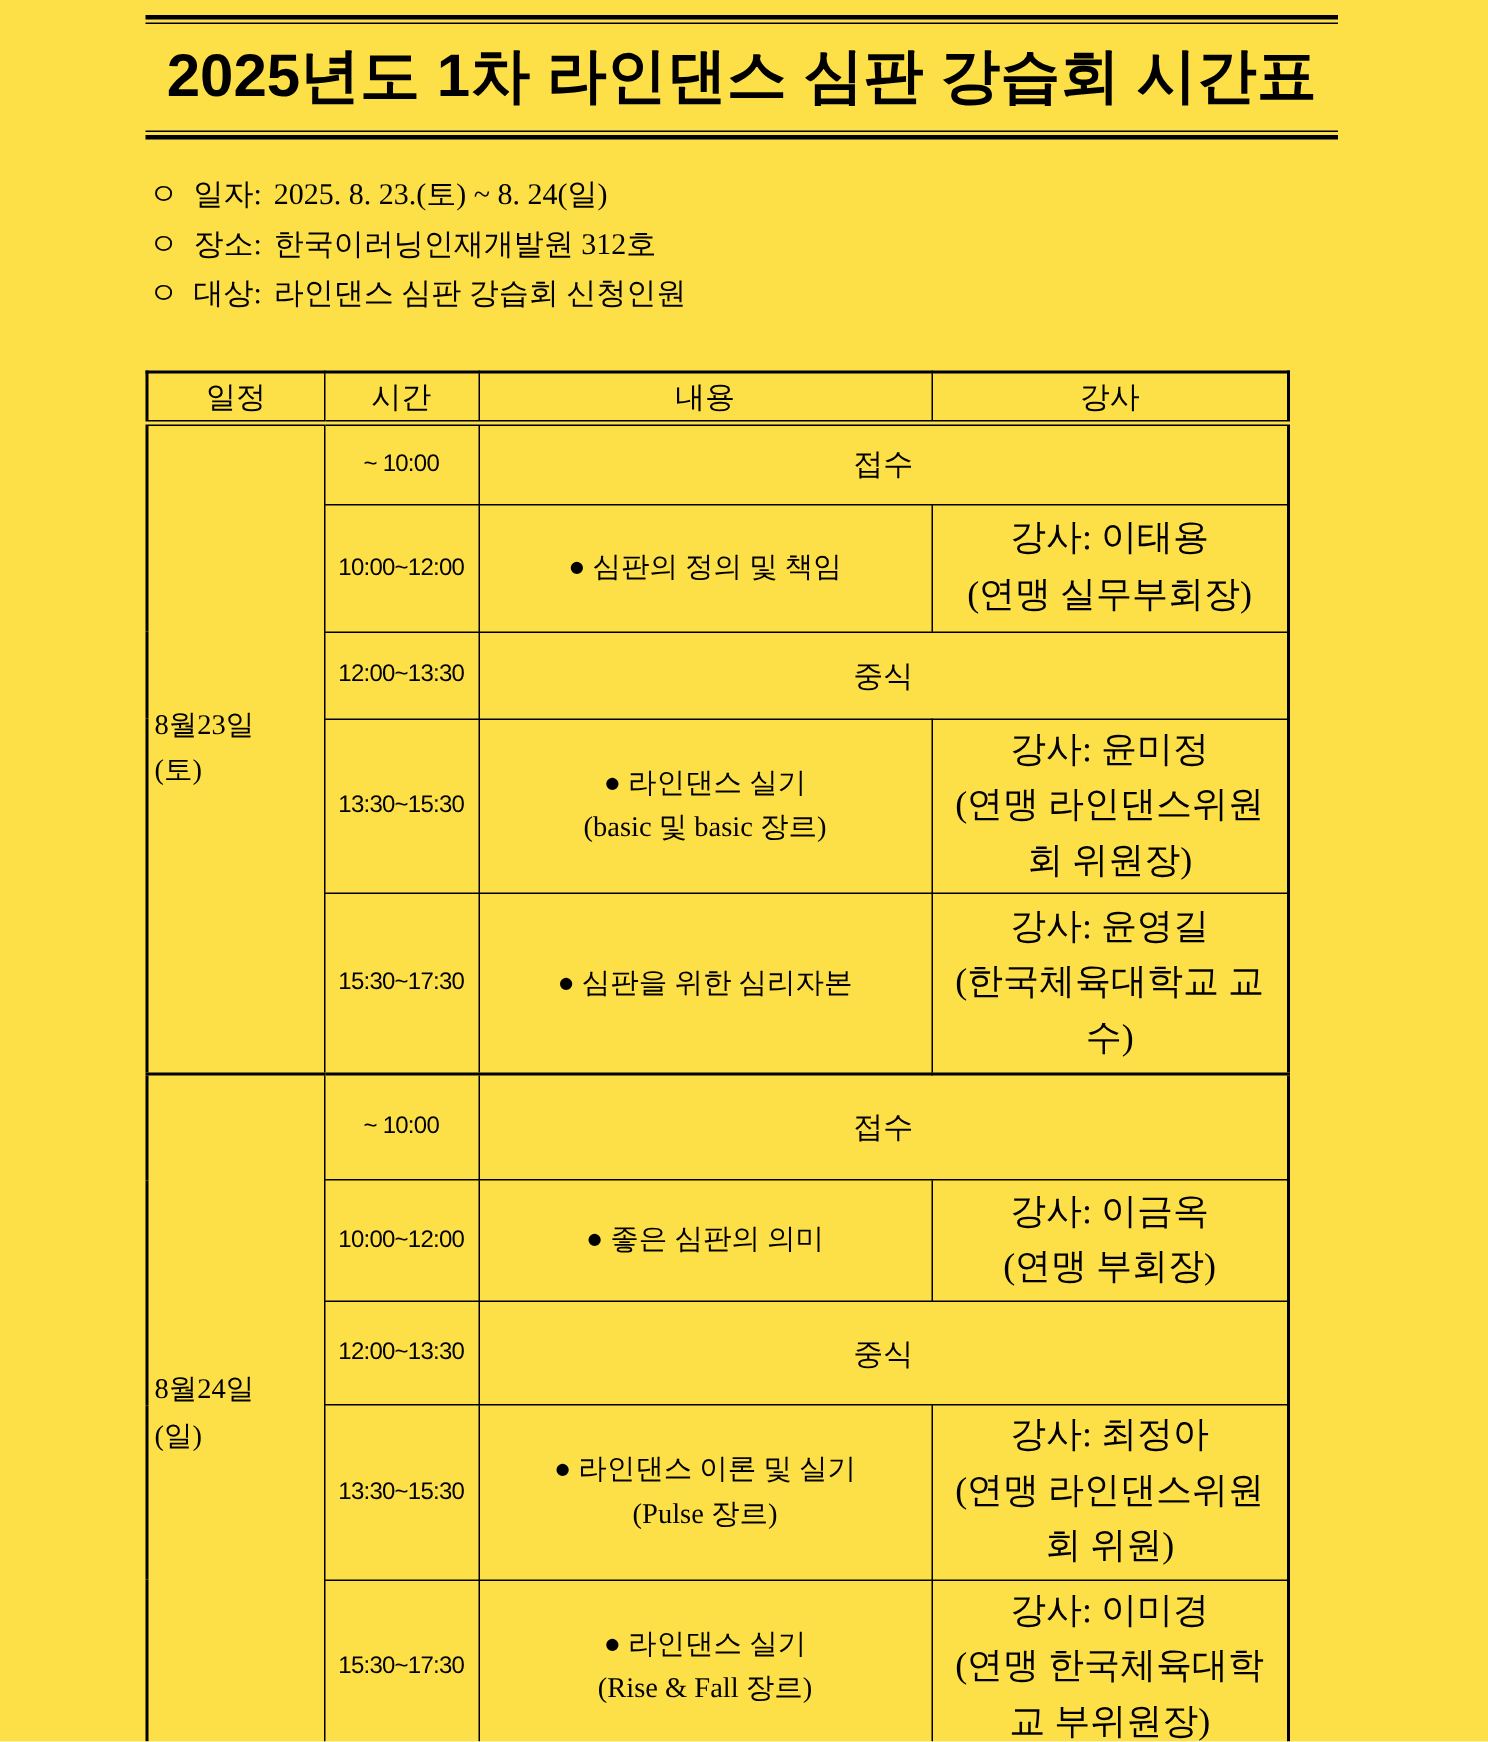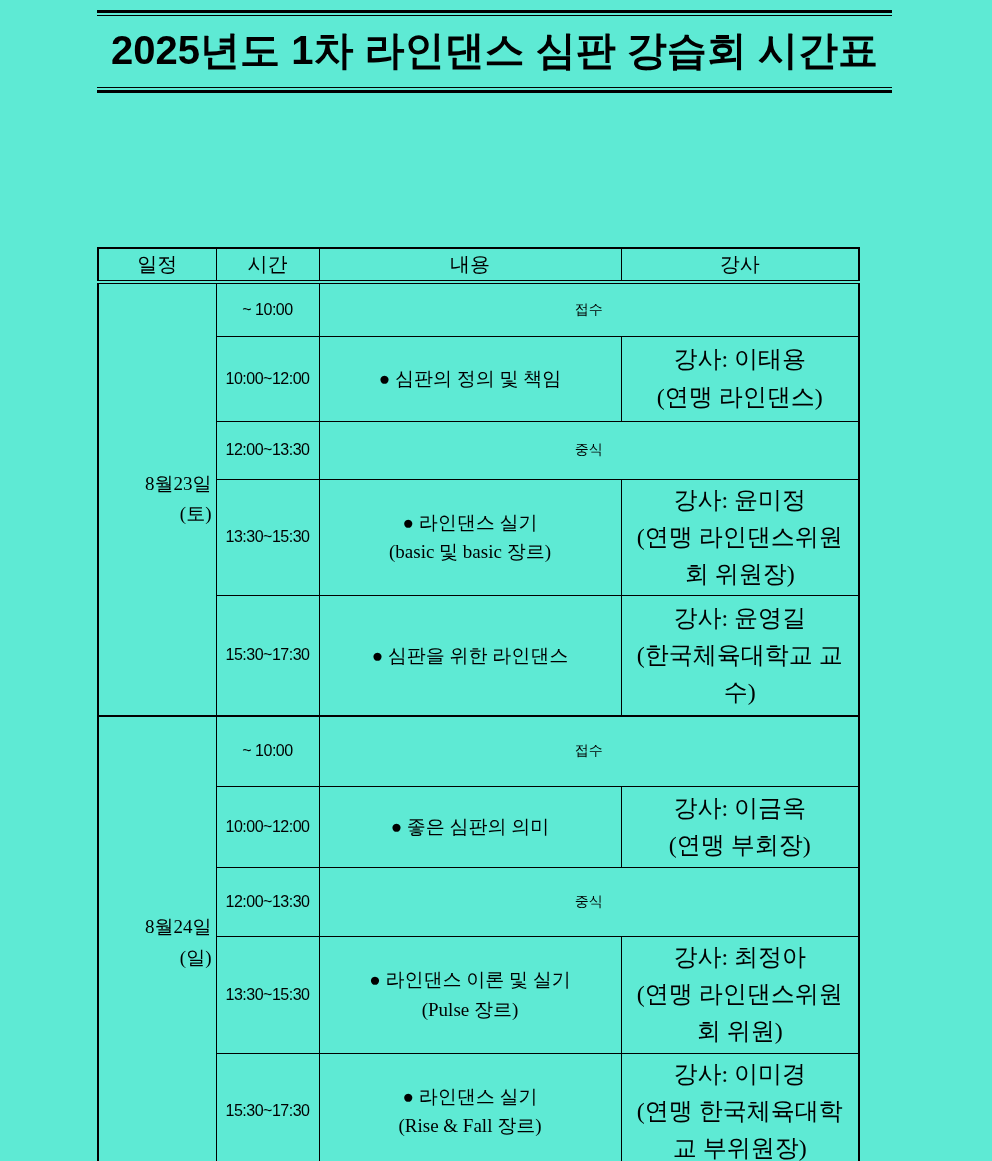--- a/index.html
+++ b/index.html
@@ -4,21 +4,21 @@
 <style>
   html, body {
     margin: 0;
     padding: 0;
     background: #ffffff;
   }
   .page {
     position: relative;
     width: 992px;
     height: 1161px;
-    background: #5eead4;
+    background: #fde047;
     font-family: "Liberation Serif", "DejaVu Serif", serif;
     color: #000000;
     overflow: hidden;
   }
 
   
   .title-block {
     position: absolute;
     left: 97px;
     top: 10px;
@@ -72,21 +72,21 @@
   }
   .timetable thead th {
     height: 27px;
     font-weight: normal;
     font-size: 20px;
     text-align: center;
     border-bottom: 4px double #000;
     margin-left: 42px;
   }
   .day-cell {
-    text-align: right;
+    text-align: left;
     font-size: 19px;
     line-height: 1.6;
     vertical-align: middle;
   }
   .time-cell {
     font-family: "Liberation Sans", "DejaVu Sans", sans-serif;
     font-weight: normal;
     font-size: 16px;
     letter-spacing: -0.5px;
     text-align: center;
@@ -100,37 +100,48 @@
     line-height: 1.55;
     vertical-align: middle;
   }
   .instructor-cell {
     font-size: 24px;
     text-align: center;
     line-height: 1.55;
     vertical-align: middle;
   }
   .span-cell {
-    font-size: 14px;
+    font-size: 20px;
     text-align: center;
     vertical-align: middle;
   }
   tr.day-sep > td { border-top: 2px solid #000; }
 </style>
 </head>
 <body>
 
 <div class="page">
 
   <div class="title-block">
     <div class="title-inner">
       <span class="title-text">2025년도 1차 라인댄스 심판 강습회 시간표</span>
     </div>
   </div>
 
+  <div class="info-list">
+    <div class="info-item">
+      <span class="info-bullet">ㅇ</span><span class="info-label">일자:</span><span class="info-value">2025. 8. 23.(토) ~ 8. 24(일)</span>
+    </div>
+    <div class="info-item">
+      <span class="info-bullet">ㅇ</span><span class="info-label">장소:</span><span class="info-value">한국이러닝인재개발원 312호</span>
+    </div>
+    <div class="info-item">
+      <span class="info-bullet">ㅇ</span><span class="info-label">대상:</span><span class="info-value">라인댄스 심판 강습회 신청인원</span>
+    </div>
+  </div>
 
   <table class="timetable">
     <colgroup>
       <col style="width:118px">
       <col style="width:103px">
       <col style="width:302px">
       <col style="width:238px">
     </colgroup>
     <thead>
       <tr>
@@ -150,42 +161,42 @@
         <td class="time-cell">~ 10:00</td>
         <td class="span-cell" colspan="2">접수</td>
       </tr>
       <tr style="height:85px;">
         <td class="time-cell">10:00~12:00</td>
         <td class="content-cell">
           <div>● 심판의 정의 및 책임</div>
         </td>
         <td class="instructor-cell">
           <div>강사: 이태용</div>
-          <div>(연맹 라인댄스)</div>
+          <div>(연맹 실무부회장)</div>
         </td>
       </tr>
       <tr style="height:58px;">
         <td class="time-cell">12:00~13:30</td>
         <td class="span-cell" colspan="2">중식</td>
       </tr>
       <tr style="height:99px;">
         <td class="time-cell">13:30~15:30</td>
         <td class="content-cell">
           <div>● 라인댄스 실기</div>
           <div>(basic 및 basic 장르)</div>
         </td>
         <td class="instructor-cell">
           <div>강사: 윤미정</div>
           <div>(연맹 라인댄스위원회 위원장)</div>
         </td>
       </tr>
       <tr style="height:120px;">
         <td class="time-cell">15:30~17:30</td>
         <td class="content-cell">
-          <div>● 심판을 위한 라인댄스</div>
+          <div>● 심판을 위한 심리자본</div>
         </td>
         <td class="instructor-cell">
           <div>강사: 윤영길</div>
           <div>(한국체육대학교 교수)</div>
         </td>
       </tr>
 
       <tr class="day-sep" style="height:71px;">
         <td class="day-cell" rowspan="5">
           <div>8월24일</div>

